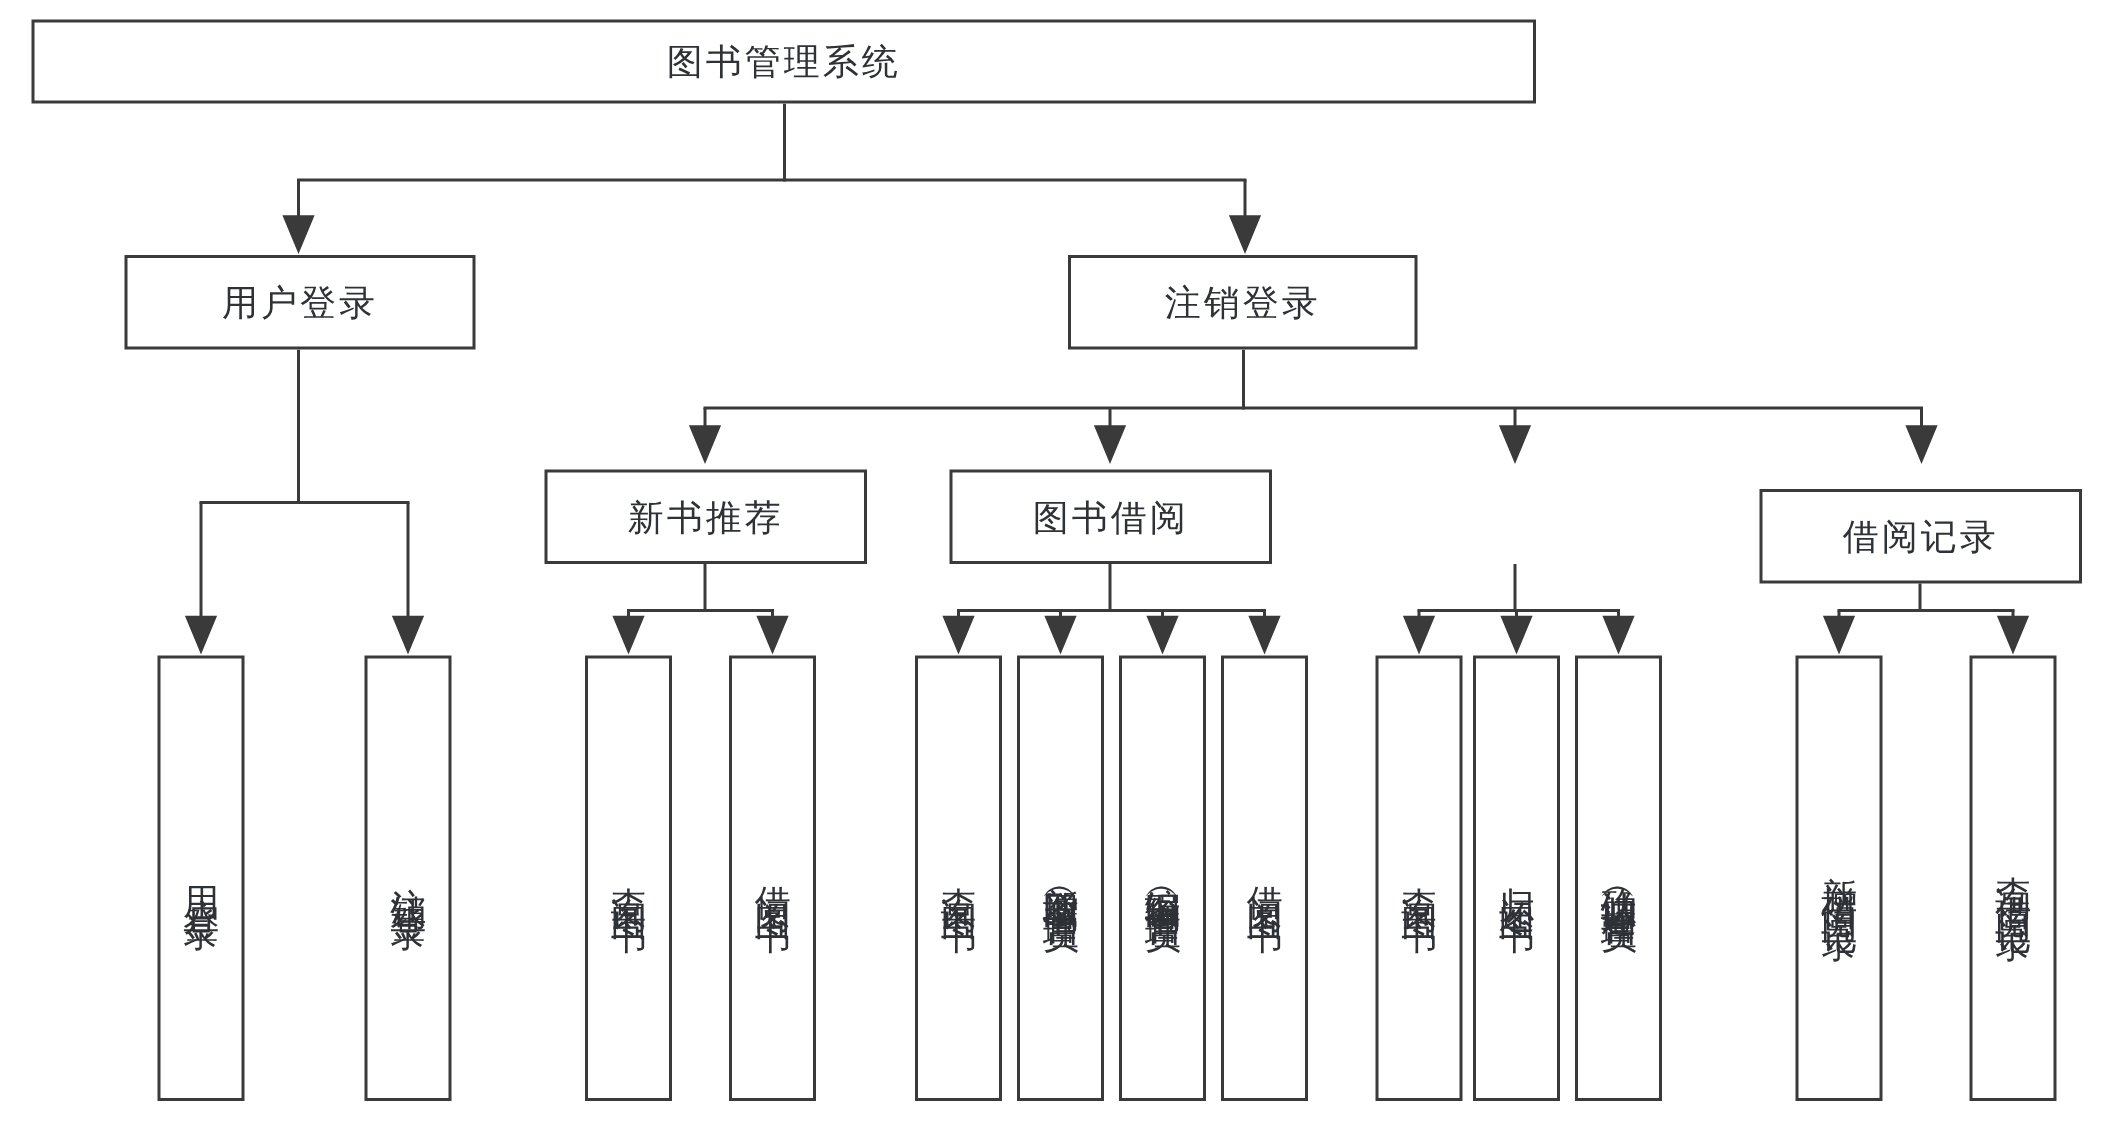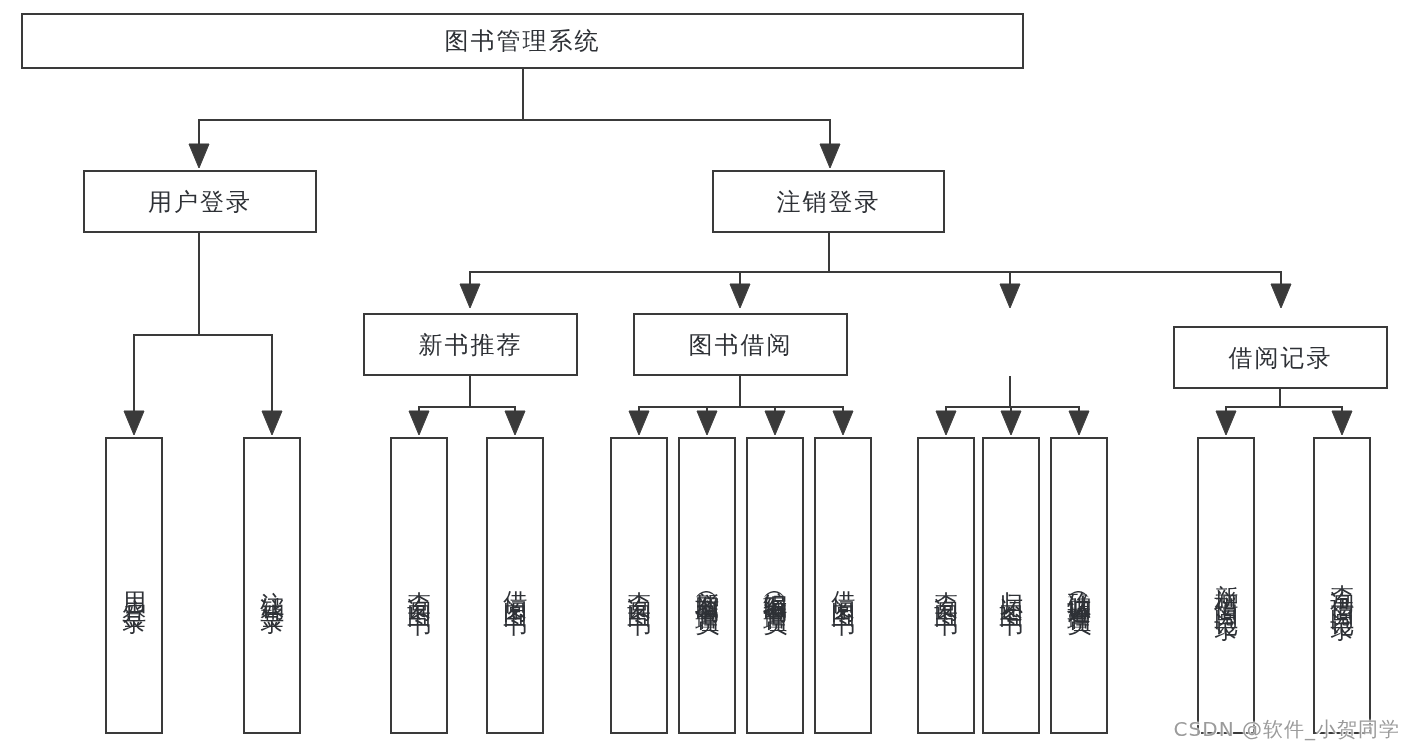--- a/index.html
+++ b/index.html
@@ -152,15 +152,14 @@
     <span class="vtext tight">确认归还（管理员）</span>
   </div>
 
   <div class="node" style="left:1197px; top:437px; width:58px; height:297px;">
     <span class="vtext">新增借阅记录</span>
   </div>
   <div class="node" style="left:1313px; top:437px; width:58px; height:297px;">
     <span class="vtext">查询借阅记录</span>
   </div>
 
-  <div class="watermark">CSDN @软件_小贺同学</div>
 
 </div>
 
 </body></html>

